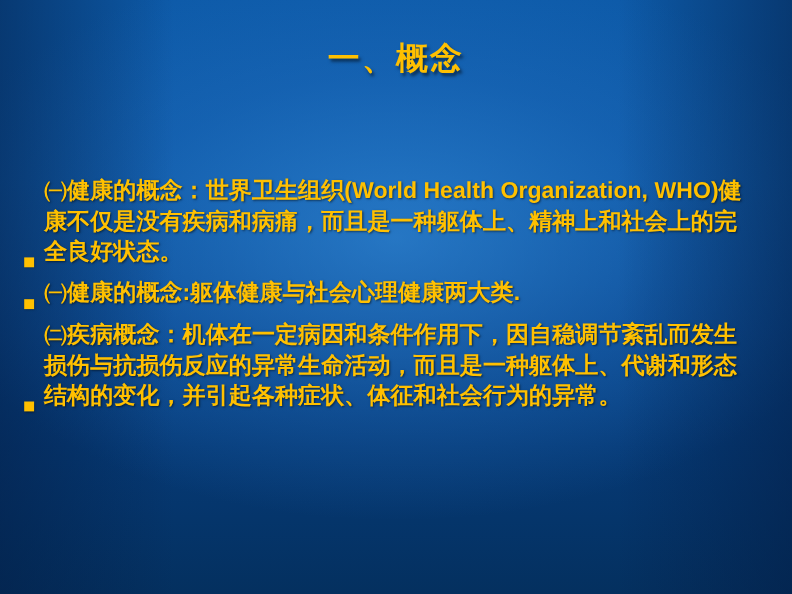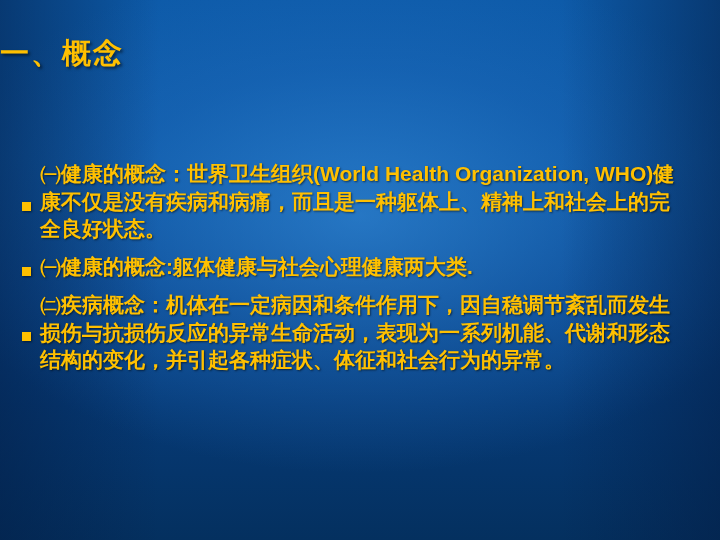--- a/index.html
+++ b/index.html
@@ -32,35 +32,36 @@
     content: "";
     position: absolute;
     inset: 0;
     background: linear-gradient(90deg, rgba(3,30,70,0.55) 0%, rgba(3,30,70,0.0) 22%, rgba(3,30,70,0.0) 78%, rgba(3,30,70,0.55) 100%);
   }
   .title {
     position: absolute;
     top: 34px;
     left: 0;
     width: 720px;
+    text-align: center;
     color: #ffc000;
     font-size: 29px;
     font-weight: bold;
     letter-spacing: 2px;
     text-shadow: 2px 2px 3px rgba(0,0,0,0.55);
   }
   .body {
     position: absolute;
     top: 160px;
     left: 22px;
     width: 668px;
   }
   .bullet-row {
     display: flex;
-    align-items: center;
+    align-items: flex-end;
     margin-bottom: 10px;
   }
   .bullet-marker {
     flex: 0 0 auto;
     width: 9px;
     height: 9px;
     background: #ffc000;
     margin-top: 9px;
     margin-right: 9px;
     box-shadow: 1px 1px 2px rgba(0,0,0,0.5);
@@ -90,17 +91,17 @@
       <span class="bullet-text">㈠健康的概念：世界卫生组织(World Health Organization, WHO)健康不仅是没有疾病和病痛，而且是一种躯体上、精神上和社会上的完全良好状态。</span>
     </div>
 
     <div class="bullet-row">
       <span class="bullet-marker"></span>
       <span class="bullet-text">㈠健康的概念:躯体健康与社会心理健康两大类.</span>
     </div>
 
     <div class="bullet-row">
       <span class="bullet-marker"></span>
-      <span class="bullet-text">㈡疾病概念：机体在一定病因和条件作用下，因自稳调节紊乱而发生损伤与抗损伤反应的异常生命活动，表现为一系列机能、代谢和形态结构的变化，并引起各种症状、体征和社会行为的异常。</span>
+      <span class="bullet-text">㈡疾病概念：机体在一定病因和条件作用下，因自稳调节紊乱而发生损伤与抗损伤反应的异常生命活动，而且是一种躯体上、代谢和形态结构的变化，并引起各种症状、体征和社会行为的异常。</span>
     </div>
 
   </div>
 </div>
 
 </body></html>

